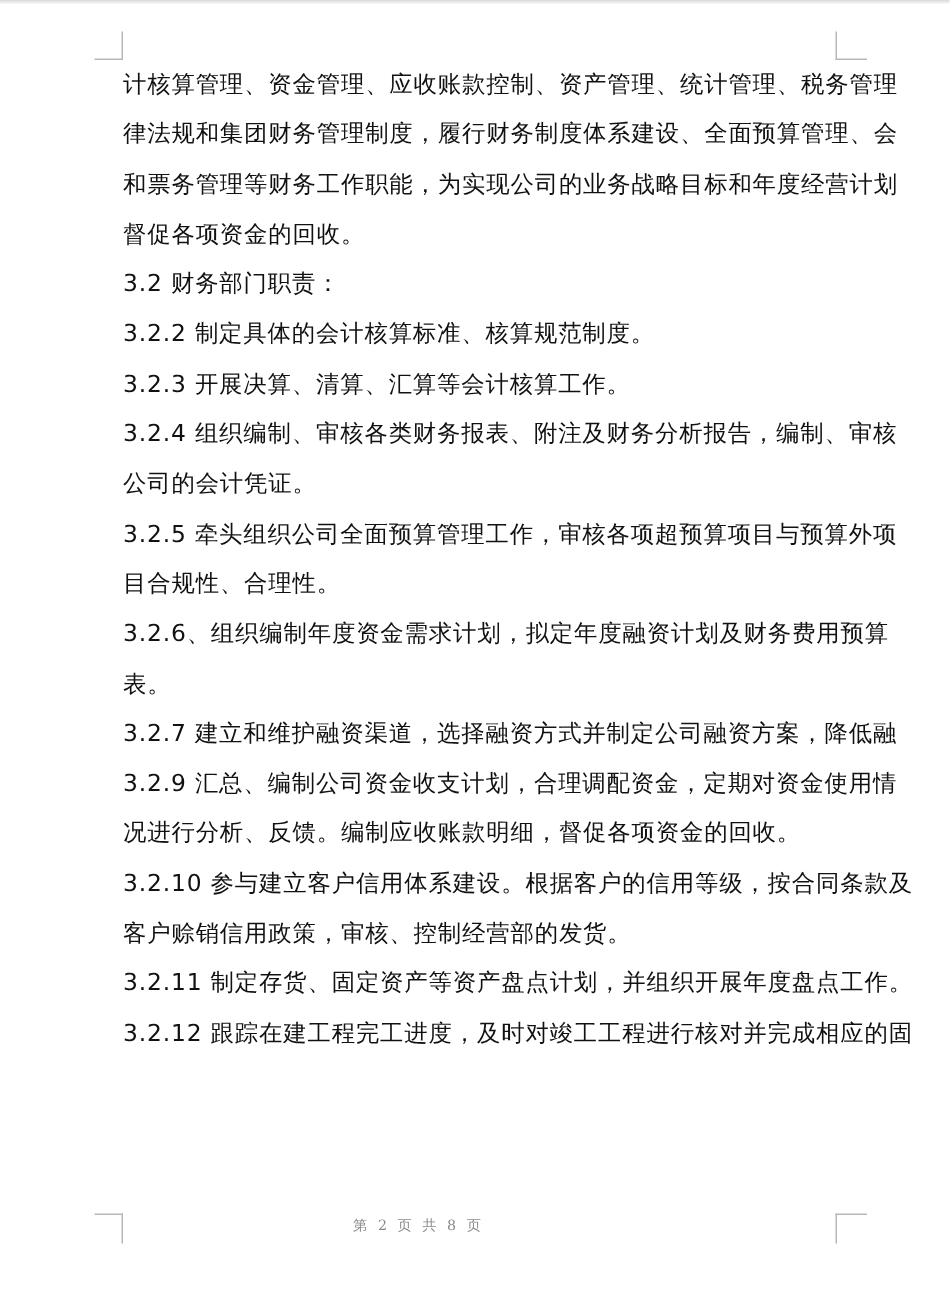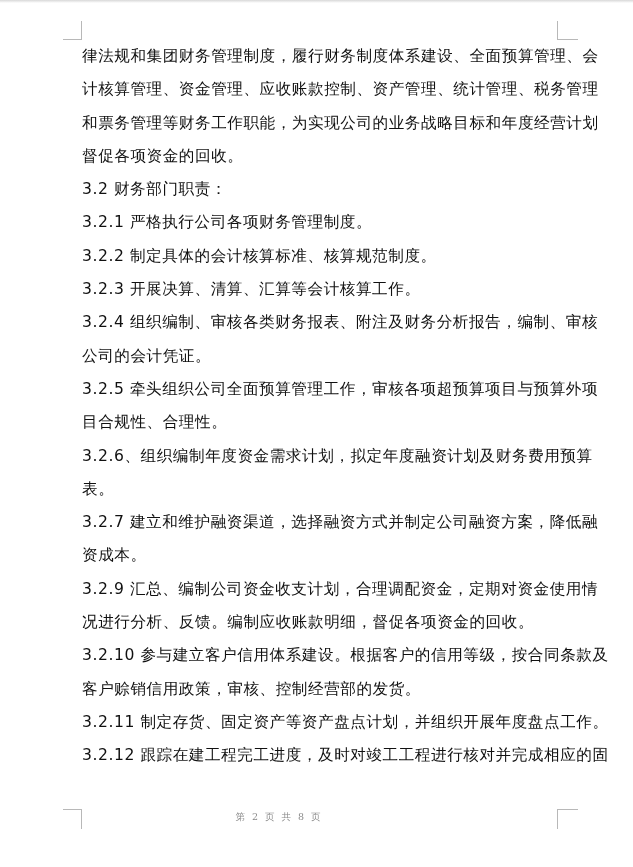--- a/index.html
+++ b/index.html
@@ -71,36 +71,34 @@
 
 <div class="page">
   <div class="top-shadow"></div>
 
   <div class="corner tl"></div>
   <div class="corner tr"></div>
   <div class="corner bl"></div>
   <div class="corner br"></div>
 
   <div class="body-text">
+    <div class="line">计核算管理、资金管理、应收账款控制、资产管理、统计管理、税务管理</div>
     <div class="line">律法规和集团财务管理制度，履行财务制度体系建设、全面预算管理、会</div>
-    <div class="line">计核算管理、资金管理、应收账款控制、资产管理、统计管理、税务管理</div>
     <div class="line">和票务管理等财务工作职能，为实现公司的业务战略目标和年度经营计划</div>
     <div class="line">督促各项资金的回收。</div>
     <div class="line heading">3.2  财务部门职责：</div>
-    <div class="line">3.2.1  严格执行公司各项财务管理制度。</div>
     <div class="line">3.2.2  制定具体的会计核算标准、核算规范制度。</div>
     <div class="line">3.2.3 开展决算、清算、汇算等会计核算工作。</div>
     <div class="line">3.2.4 组织编制、审核各类财务报表、附注及财务分析报告，编制、审核</div>
     <div class="line">公司的会计凭证。</div>
     <div class="line">3.2.5 牵头组织公司全面预算管理工作，审核各项超预算项目与预算外项</div>
     <div class="line">目合规性、合理性。</div>
     <div class="line">3.2.6、组织编制年度资金需求计划，拟定年度融资计划及财务费用预算</div>
     <div class="line">表。</div>
     <div class="line">3.2.7 建立和维护融资渠道，选择融资方式并制定公司融资方案，降低融</div>
-    <div class="line">资成本。</div>
     <div class="line">3.2.9 汇总、编制公司资金收支计划，合理调配资金，定期对资金使用情</div>
     <div class="line">况进行分析、反馈。编制应收账款明细，督促各项资金的回收。</div>
     <div class="line">3.2.10 参与建立客户信用体系建设。根据客户的信用等级，按合同条款及</div>
     <div class="line">客户赊销信用政策，审核、控制经营部的发货。</div>
     <div class="line">3.2.11 制定存货、固定资产等资产盘点计划，并组织开展年度盘点工作。</div>
     <div class="line">3.2.12 跟踪在建工程完工进度，及时对竣工工程进行核对并完成相应的固</div>
   </div>
 
   <div class="footer">第 2 页 共 8 页</div>
 </div>

